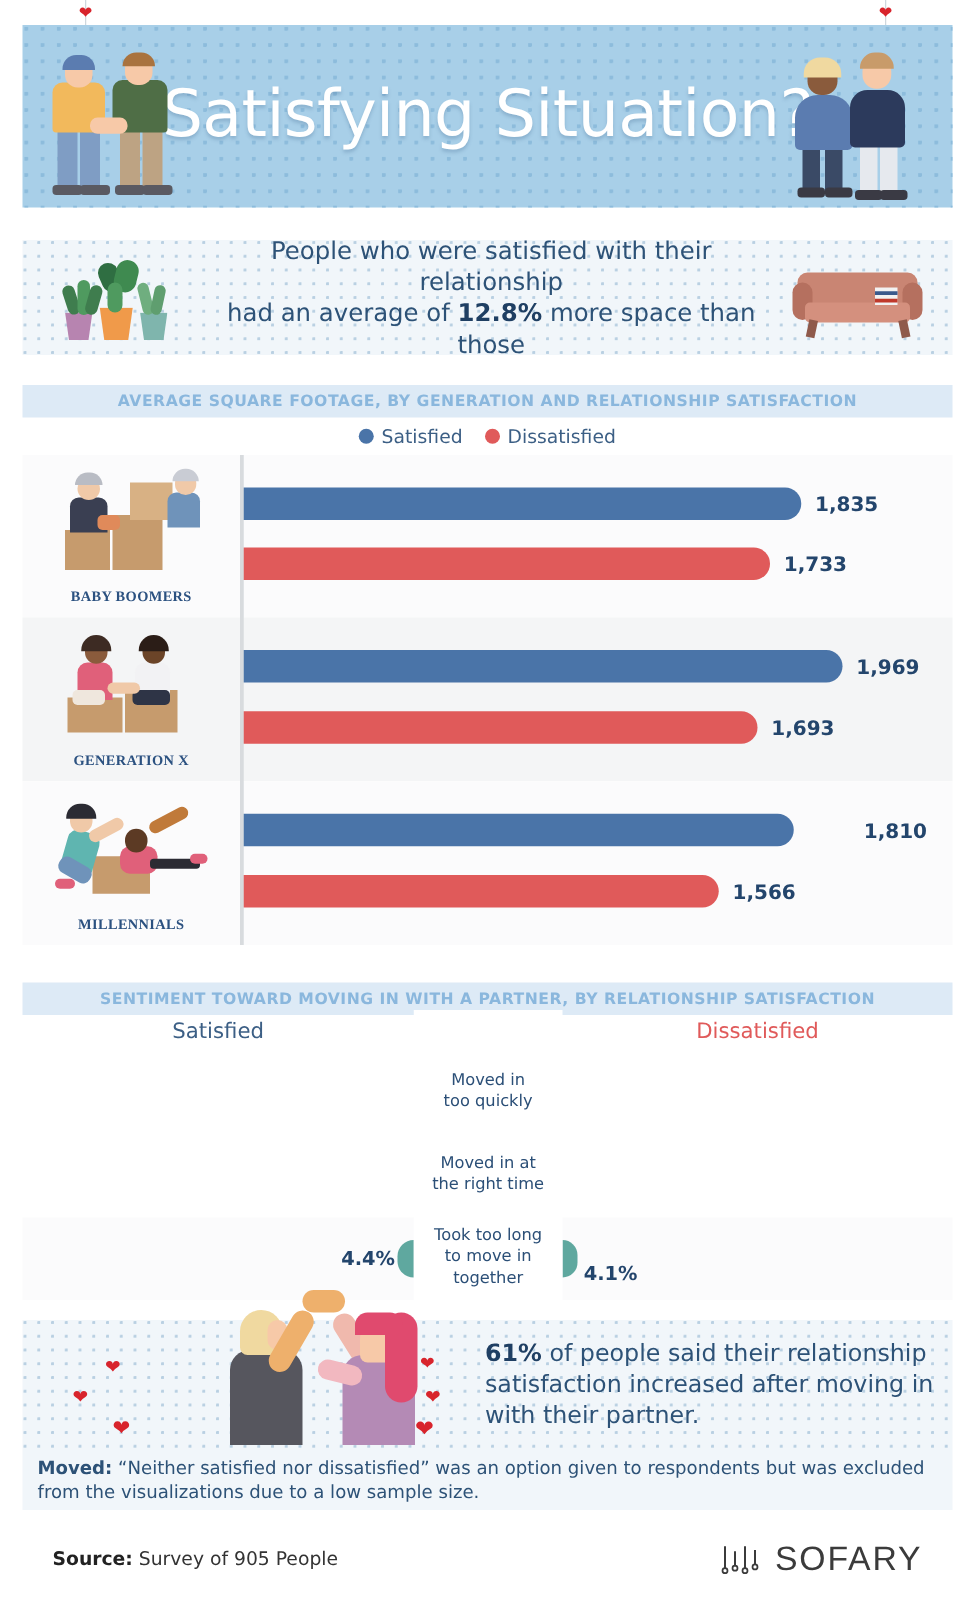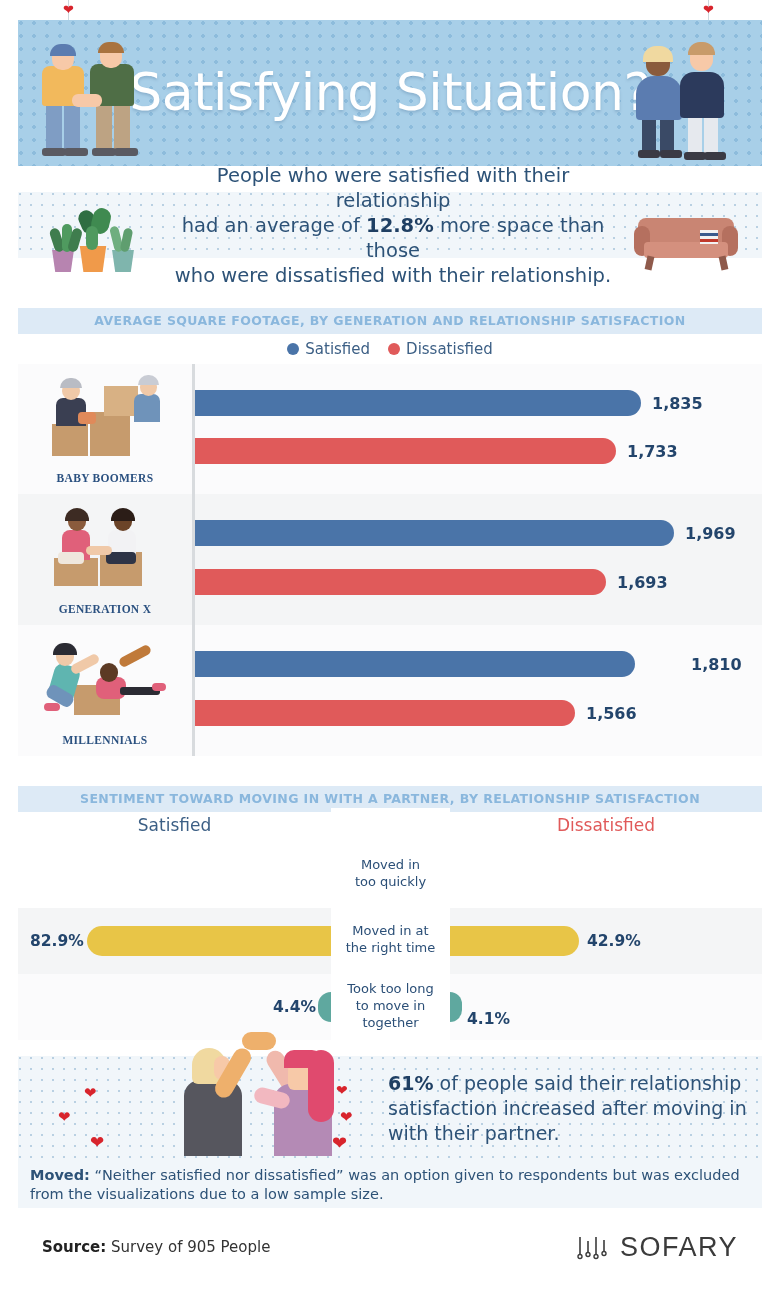--- a/index.html
+++ b/index.html
@@ -38,21 +38,21 @@
   .fig div { position: absolute; }
 
   
   .band {
     position: absolute; left: 18px;
     width: 744px;
     background-color: #f1f6fa;
     background-image: radial-gradient(circle at 2px 2px, #b9d0e2 1.1px, transparent 1.3px);
     background-size: 11px 11px;
   }
-  #subtitle-band { top: 192px; height: 66px; }
+  #subtitle-band { top: 192px; height: 92px; }
   .subtitle-text {
     position: absolute; left: 140px; top: 50%; transform: translateY(-50%);
     width: 470px; text-align: center;
     font-size: 19.5px; line-height: 25px; color: #2d5277;
     font-family: "DejaVu Sans", sans-serif;
   }
   .subtitle-text b { font-weight: bold; color: #1f3f63; }
 
   
   .strip {
@@ -225,21 +225,20 @@
       <div style="left:40px; top:4px; width:16px; height:24px; background:#2f6e42; border-radius:10px; transform:rotate(-24deg);"></div>
       <div style="left:52px; top:2px; width:18px; height:26px; background:#3f8a50; border-radius:11px; transform:rotate(14deg);"></div>
       <div style="left:46px; top:20px; width:12px; height:24px; background:#4f9a5f; border-radius:7px;"></div>
       <div style="left:72px; top:20px; width:9px; height:26px; background:#6fae7f; border-radius:5px; transform:rotate(-14deg);"></div>
       <div style="left:82px; top:22px; width:9px; height:24px; background:#5f9e6f; border-radius:5px; transform:rotate(12deg);"></div>
     </div>
 
     <div class="subtitle-text">
       <span>People who were satisfied with their relationship</span><br>
       <span>had an average of </span><b>12.8%</b><span> more space than those</span><br>
-      <span>who were dissatisfied with their relationship.</span>
     </div>
 
     <div class="fig" style="right:24px; top:16px; width:104px; height:64px;">
       <div style="left:4px; top:10px; width:96px; height:30px; background:#c98573; border-radius:8px 8px 0 0;"></div>
       <div style="left:0px; top:18px; width:16px; height:30px; background:#b5705f; border-radius:8px;"></div>
       <div style="left:88px; top:18px; width:16px; height:30px; background:#b5705f; border-radius:8px;"></div>
       <div style="left:10px; top:34px; width:84px; height:16px; background:#d4907e; border-radius:4px;"></div>
       <div style="left:12px; top:48px; width:7px; height:14px; background:#8f5a4b; transform:rotate(12deg);"></div>
       <div style="left:86px; top:48px; width:7px; height:14px; background:#8f5a4b; transform:rotate(-12deg);"></div>
       <div style="left:66px; top:22px; width:18px; height:14px; background:#f2f2f2;"></div>
@@ -335,26 +334,20 @@
     <div class="axis"></div>
   </div>
 
   <div class="strip" style="top:786px;">SENTIMENT TOWARD MOVING IN WITH A PARTNER, BY RELATIONSHIP SATISFACTION</div>
 
   <div id="tornado">
     <div class="thead" style="left:0; width:313px; text-align:center; color:#3c5f85;">Satisfied</div>
     <div class="thead" style="left:432px; width:312px; text-align:center; color:#e05a5a;">Dissatisfied</div>
 
 
-    <div class="trow alt" style="top:100px; height:66px;">
-      <div class="lbar" style="left:69px; top:18px; width:244px; background:#e8c547;"></div>
-      <div class="tval" style="left:12px; top:24px;">82.9%</div>
-      <div class="rbar" style="top:18px; width:129px; background:#e8c547;"></div>
-      <div class="tval" style="left:569px; top:24px;">42.9%</div>
-    </div>
 
     <div class="trow plain" style="top:166px; height:66px;">
       <div class="lbar" style="left:300px; top:18px; width:13px; background:#5fa89f;"></div>
       <div class="tval" style="left:255px; top:24px;">4.4%</div>
       <div class="rbar" style="top:18px; width:12px; background:#5fa89f;"></div>
       <div class="tval" style="left:449px; top:36px;">4.1%</div>
     </div>
 
     <div class="center-col"></div>
     <div class="center-label" style="top:48px;">

